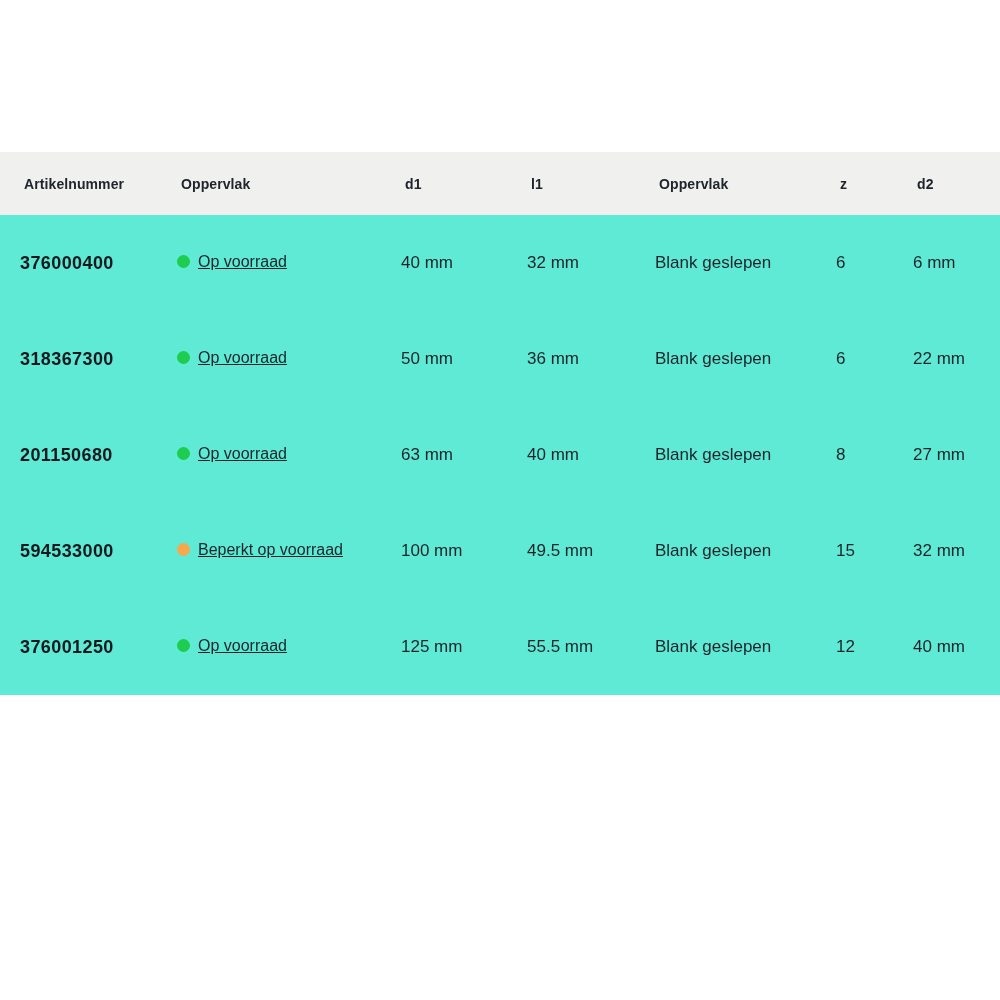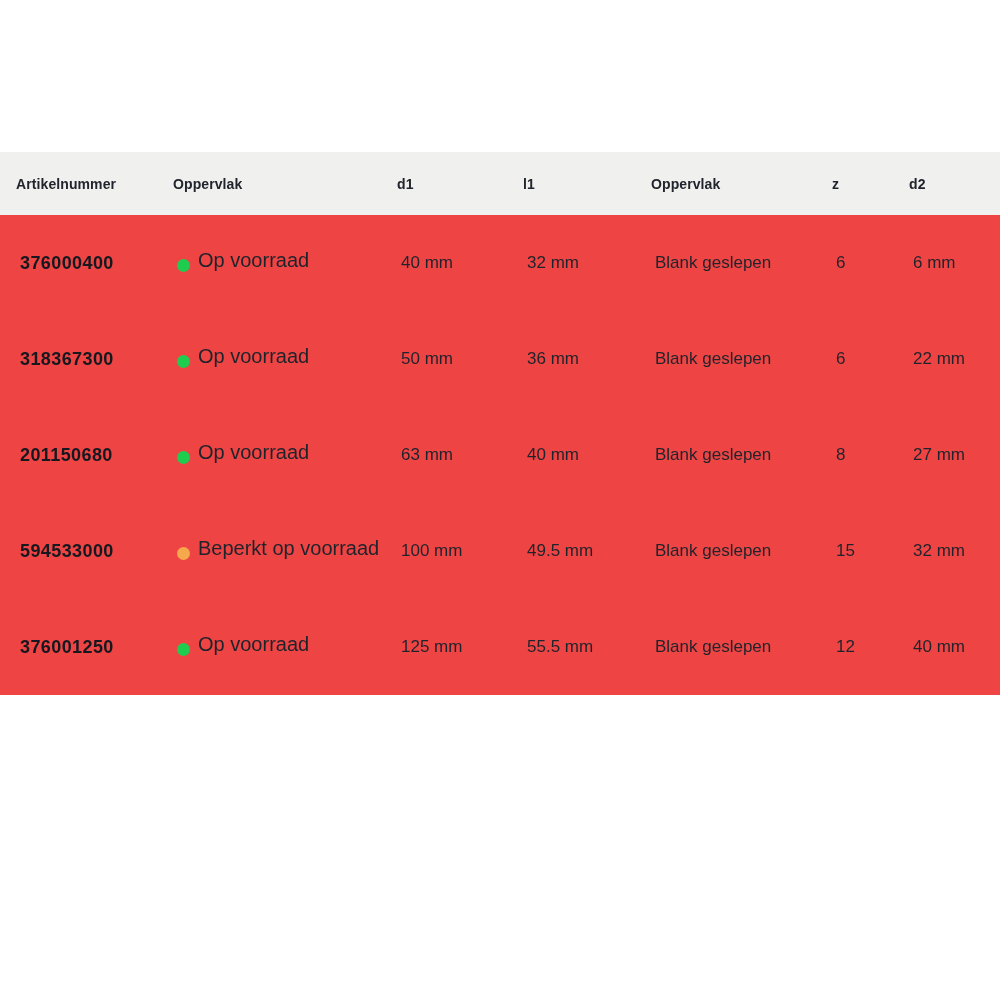--- a/index.html
+++ b/index.html
@@ -21,46 +21,47 @@
   col.c2 { width: 224px; }
   col.c3 { width: 126px; }
   col.c4 { width: 128px; }
   col.c5 { width: 181px; }
   col.c6 { width: 77px; }
   col.c7 { width: 107px; }
   thead tr { background: #f0f0ee; height: 63px; }
   thead th {
     text-align: left;
     vertical-align: middle;
-    padding-left: 16px;
+    padding-left: 24px;
     font-size: 14px;
     font-weight: 700;
     color: #20242c;
     letter-spacing: 0.1px;
     white-space: nowrap;
   }
-  tbody tr { height: 96px; background: #ef4444; }
+  tbody tr { height: 96px; background: #5eead4; }
   tbody td {
     text-align: left;
     vertical-align: middle;
     padding-left: 20px;
     font-size: 17px;
     font-weight: 400;
     white-space: nowrap;
   }
   td.artnr {
     font-size: 18px;
     font-weight: 700;
     letter-spacing: 0.4px;
     color: #15181f;
   }
   .stock {
     display: inline-flex;
-    align-items: flex-end;
-    font-size: 20px;
+    align-items: center;
+    font-size: 16px;
+    text-decoration: underline;
   }
   .dot {
     display: inline-block;
     width: 13px; height: 13px;
     border-radius: 50%;
     margin-right: 8px;
     flex: 0 0 auto;
   }
 </style>
 </head>

